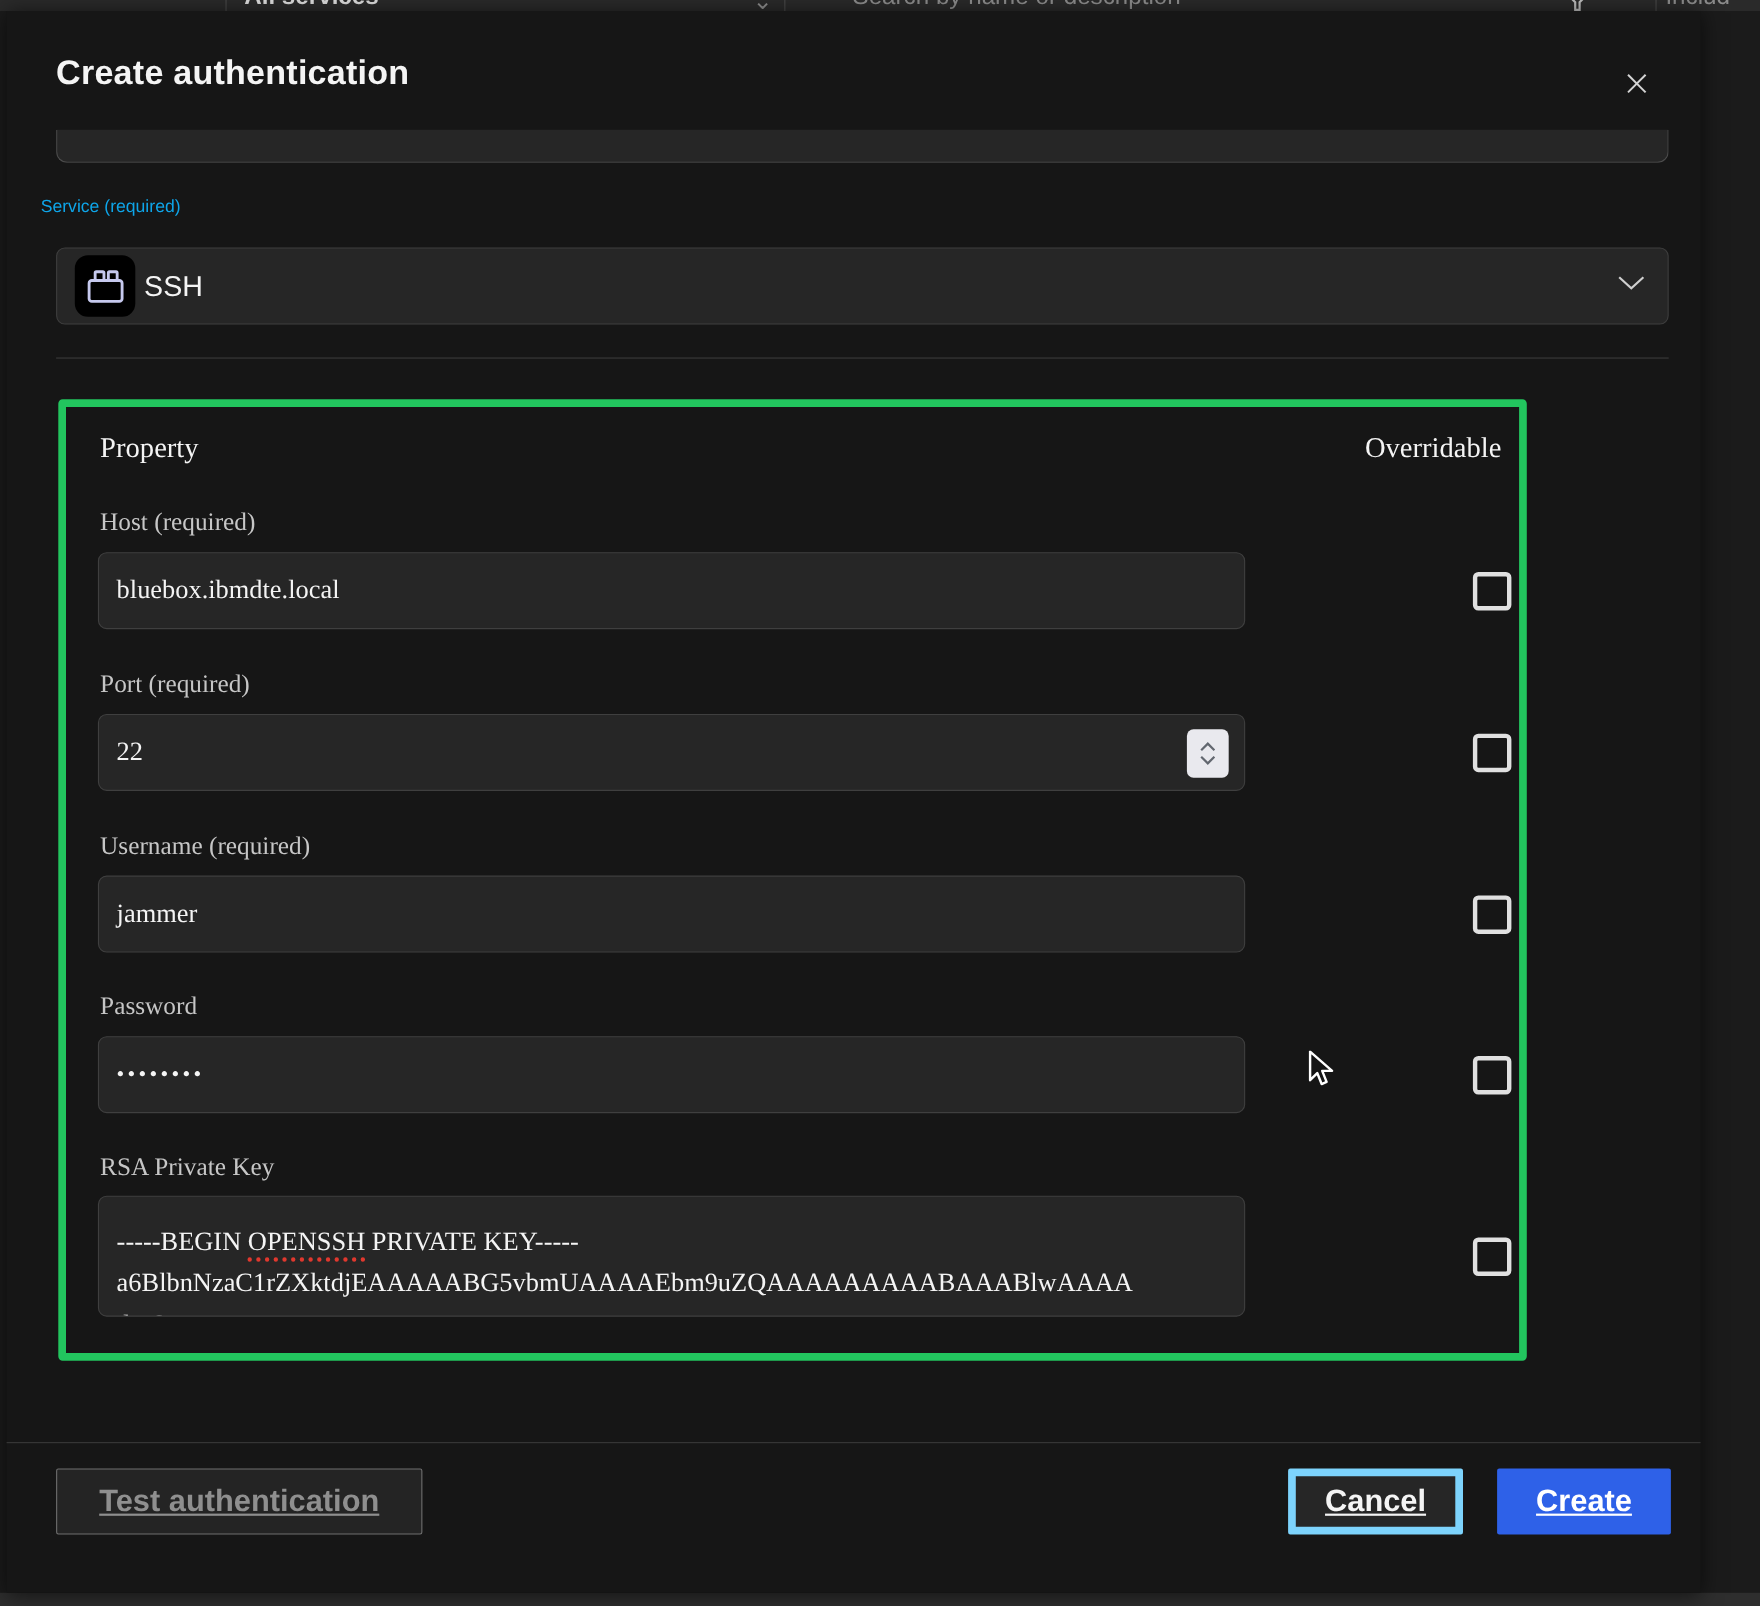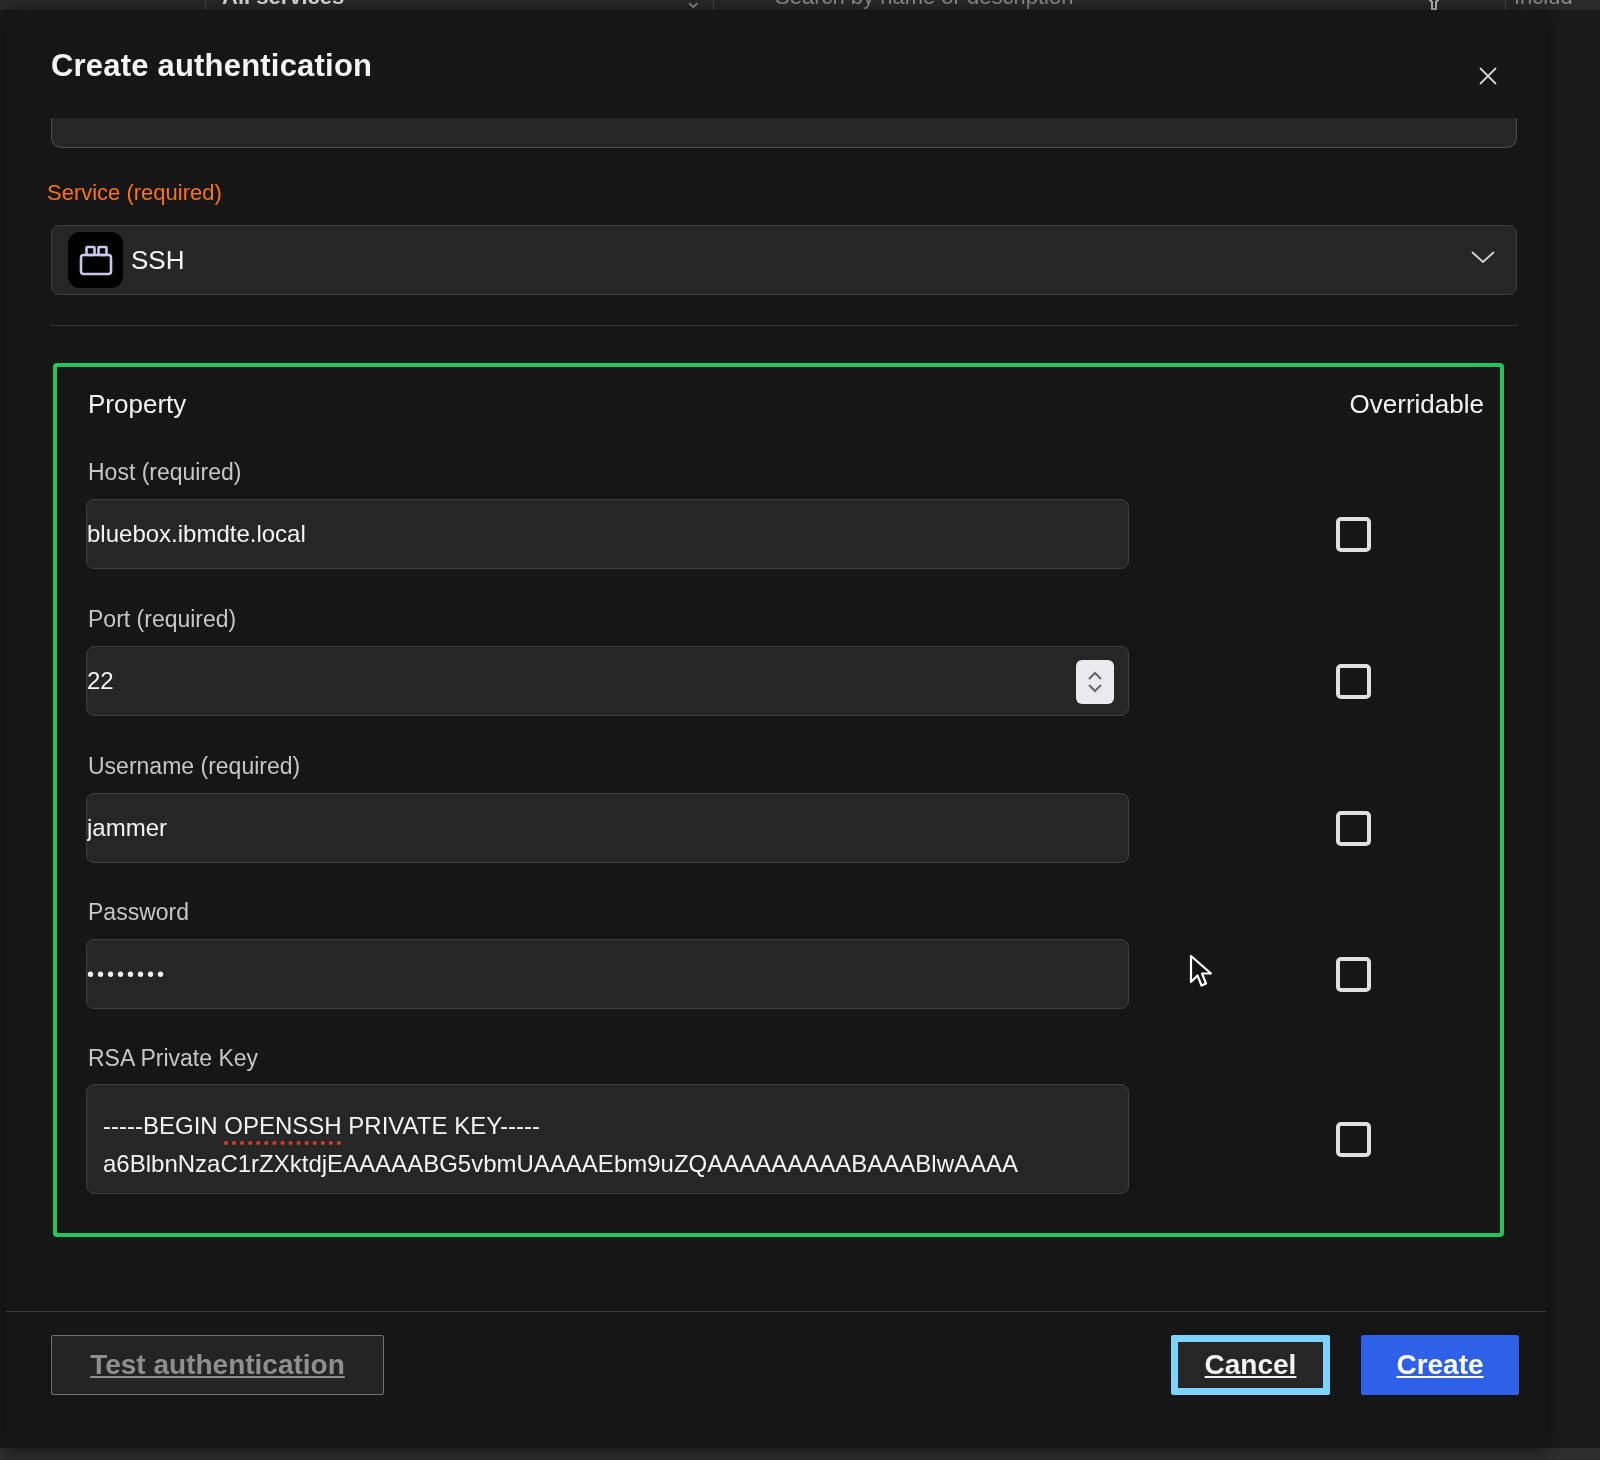--- a/index.html
+++ b/index.html
@@ -46,22 +46,22 @@
 
   
   .cut-input {
     position: absolute; left: 45px; top: 108px; width: 1466px; height: 30px;
     background: #262626;
     border: 1px solid #4d4d4d; border-top: none;
     border-radius: 0 0 10px 10px;
   }
 
   .field-label {
-    position: absolute; left: 41px;
-    font-size: 22px; color: #f97316;
+    position: absolute; left: 31px;
+    font-size: 16px; color: #0ea5e9;
   }
 
   .select-box {
     position: absolute; left: 45px; top: 215px; width: 1466px; height: 70px;
     background: #262626; border: 1px solid #3e3e3e; border-radius: 8px;
     display: flex; align-items: center; cursor: pointer;
   }
   .service-tile {
     width: 55px; height: 56px; margin-left: 16px;
     background: #000; border-radius: 12px;
@@ -73,39 +73,39 @@
   }
   .select-chevron { position: absolute; right: 20px; top: 24px; }
 
   .hdiv {
     position: absolute; left: 45px; top: 315px; width: 1466px; height: 1px;
     background: #3a3a3a;
   }
 
   
   .prop-card {
-    position: absolute; left: 47px; top: 353px; width: 1451px; height: 874px;
-    border: 4px solid #22c55e; border-radius: 4px;
+    position: absolute; left: 47px; top: 353px; width: 1335px; height: 874px;
+    border: 7px solid #22c55e; border-radius: 4px; font-family: Liberation Serif, serif;
   }
   .prop-header {
     position: absolute; left: 31px; top: 22px;
     font-size: 26px; font-weight: 500; color: #f4f4f4;
   }
   .ovr-header {
     position: absolute; right: 16px; top: 22px;
     font-size: 26px; font-weight: 500; color: #f4f4f4;
   }
   .card-label {
     position: absolute; left: 31px;
     font-size: 23px; color: #c6c6c6;
   }
   .text-input {
     position: absolute; left: 29px; width: 1043px; height: 70px;
     background: #262626; border: 1px solid #3f3f3f; border-radius: 8px;
-    display: flex; align-items: center; padding: 0 0;
+    display: flex; align-items: center; padding: 0 16px;
     font-size: 24px; color: #f4f4f4; overflow: hidden;
   }
   .password-val { font-size: 20px; letter-spacing: 3px; }
   .stepper {
     position: absolute; right: 14px; top: 13px; width: 38px; height: 44px;
     background: #e9e9ee; border-radius: 6px;
     display: flex; flex-direction: column; align-items: center; justify-content: center;
     gap: 4px; cursor: pointer;
   }
   .checkbox {

